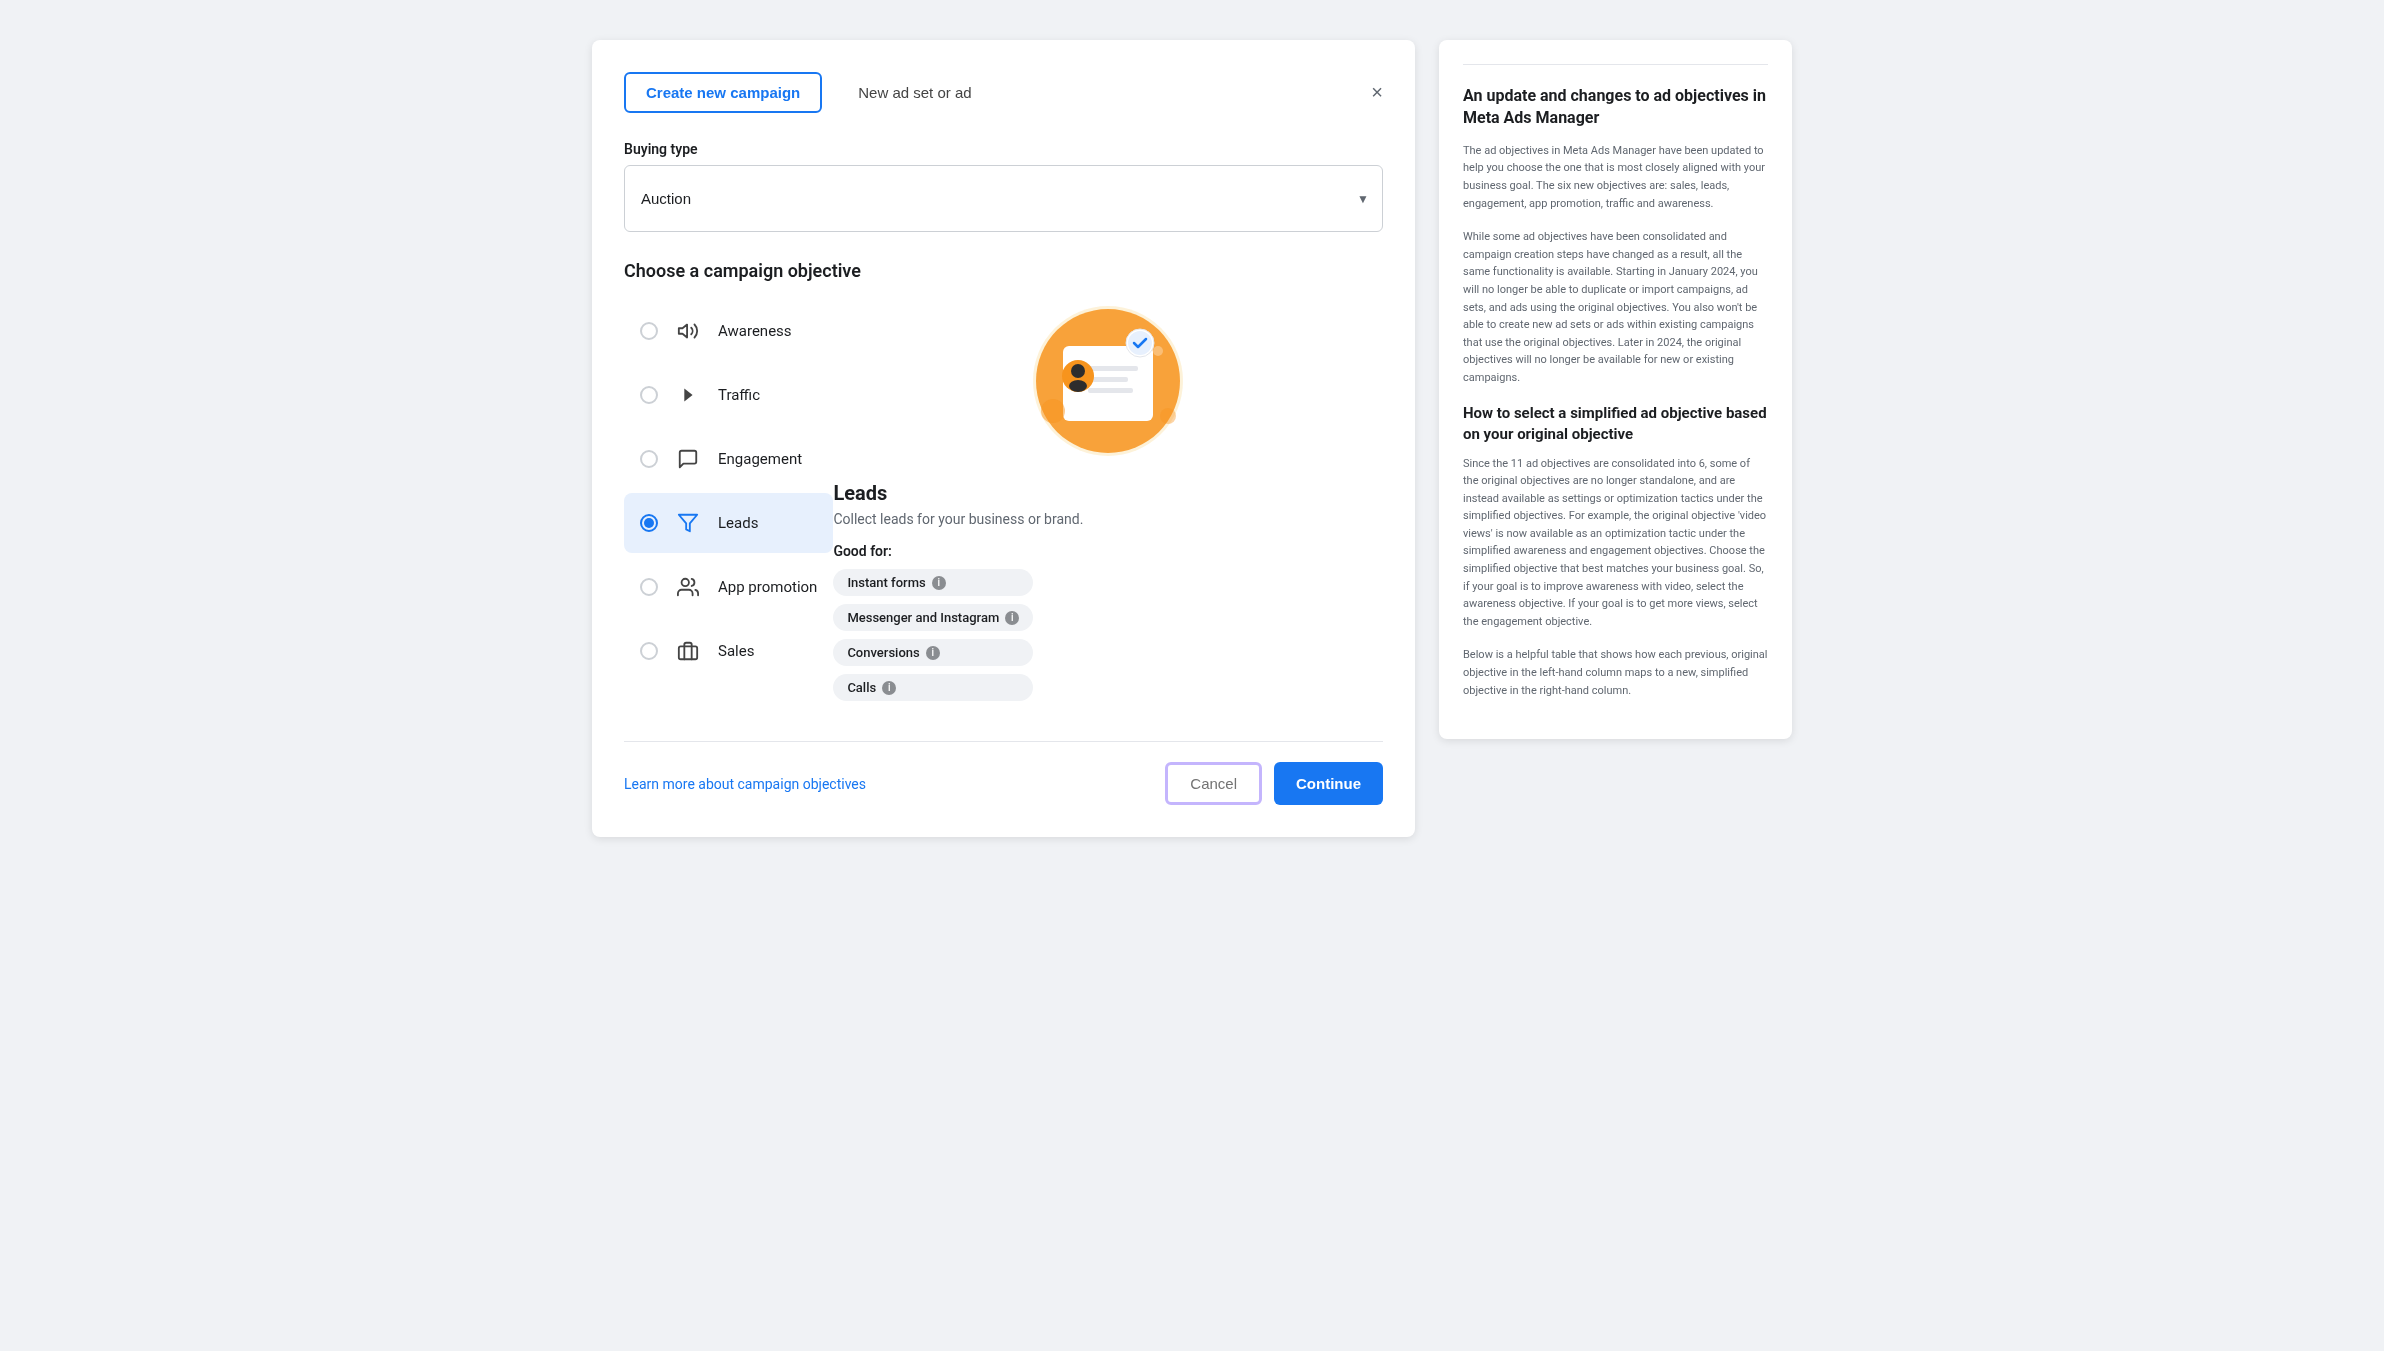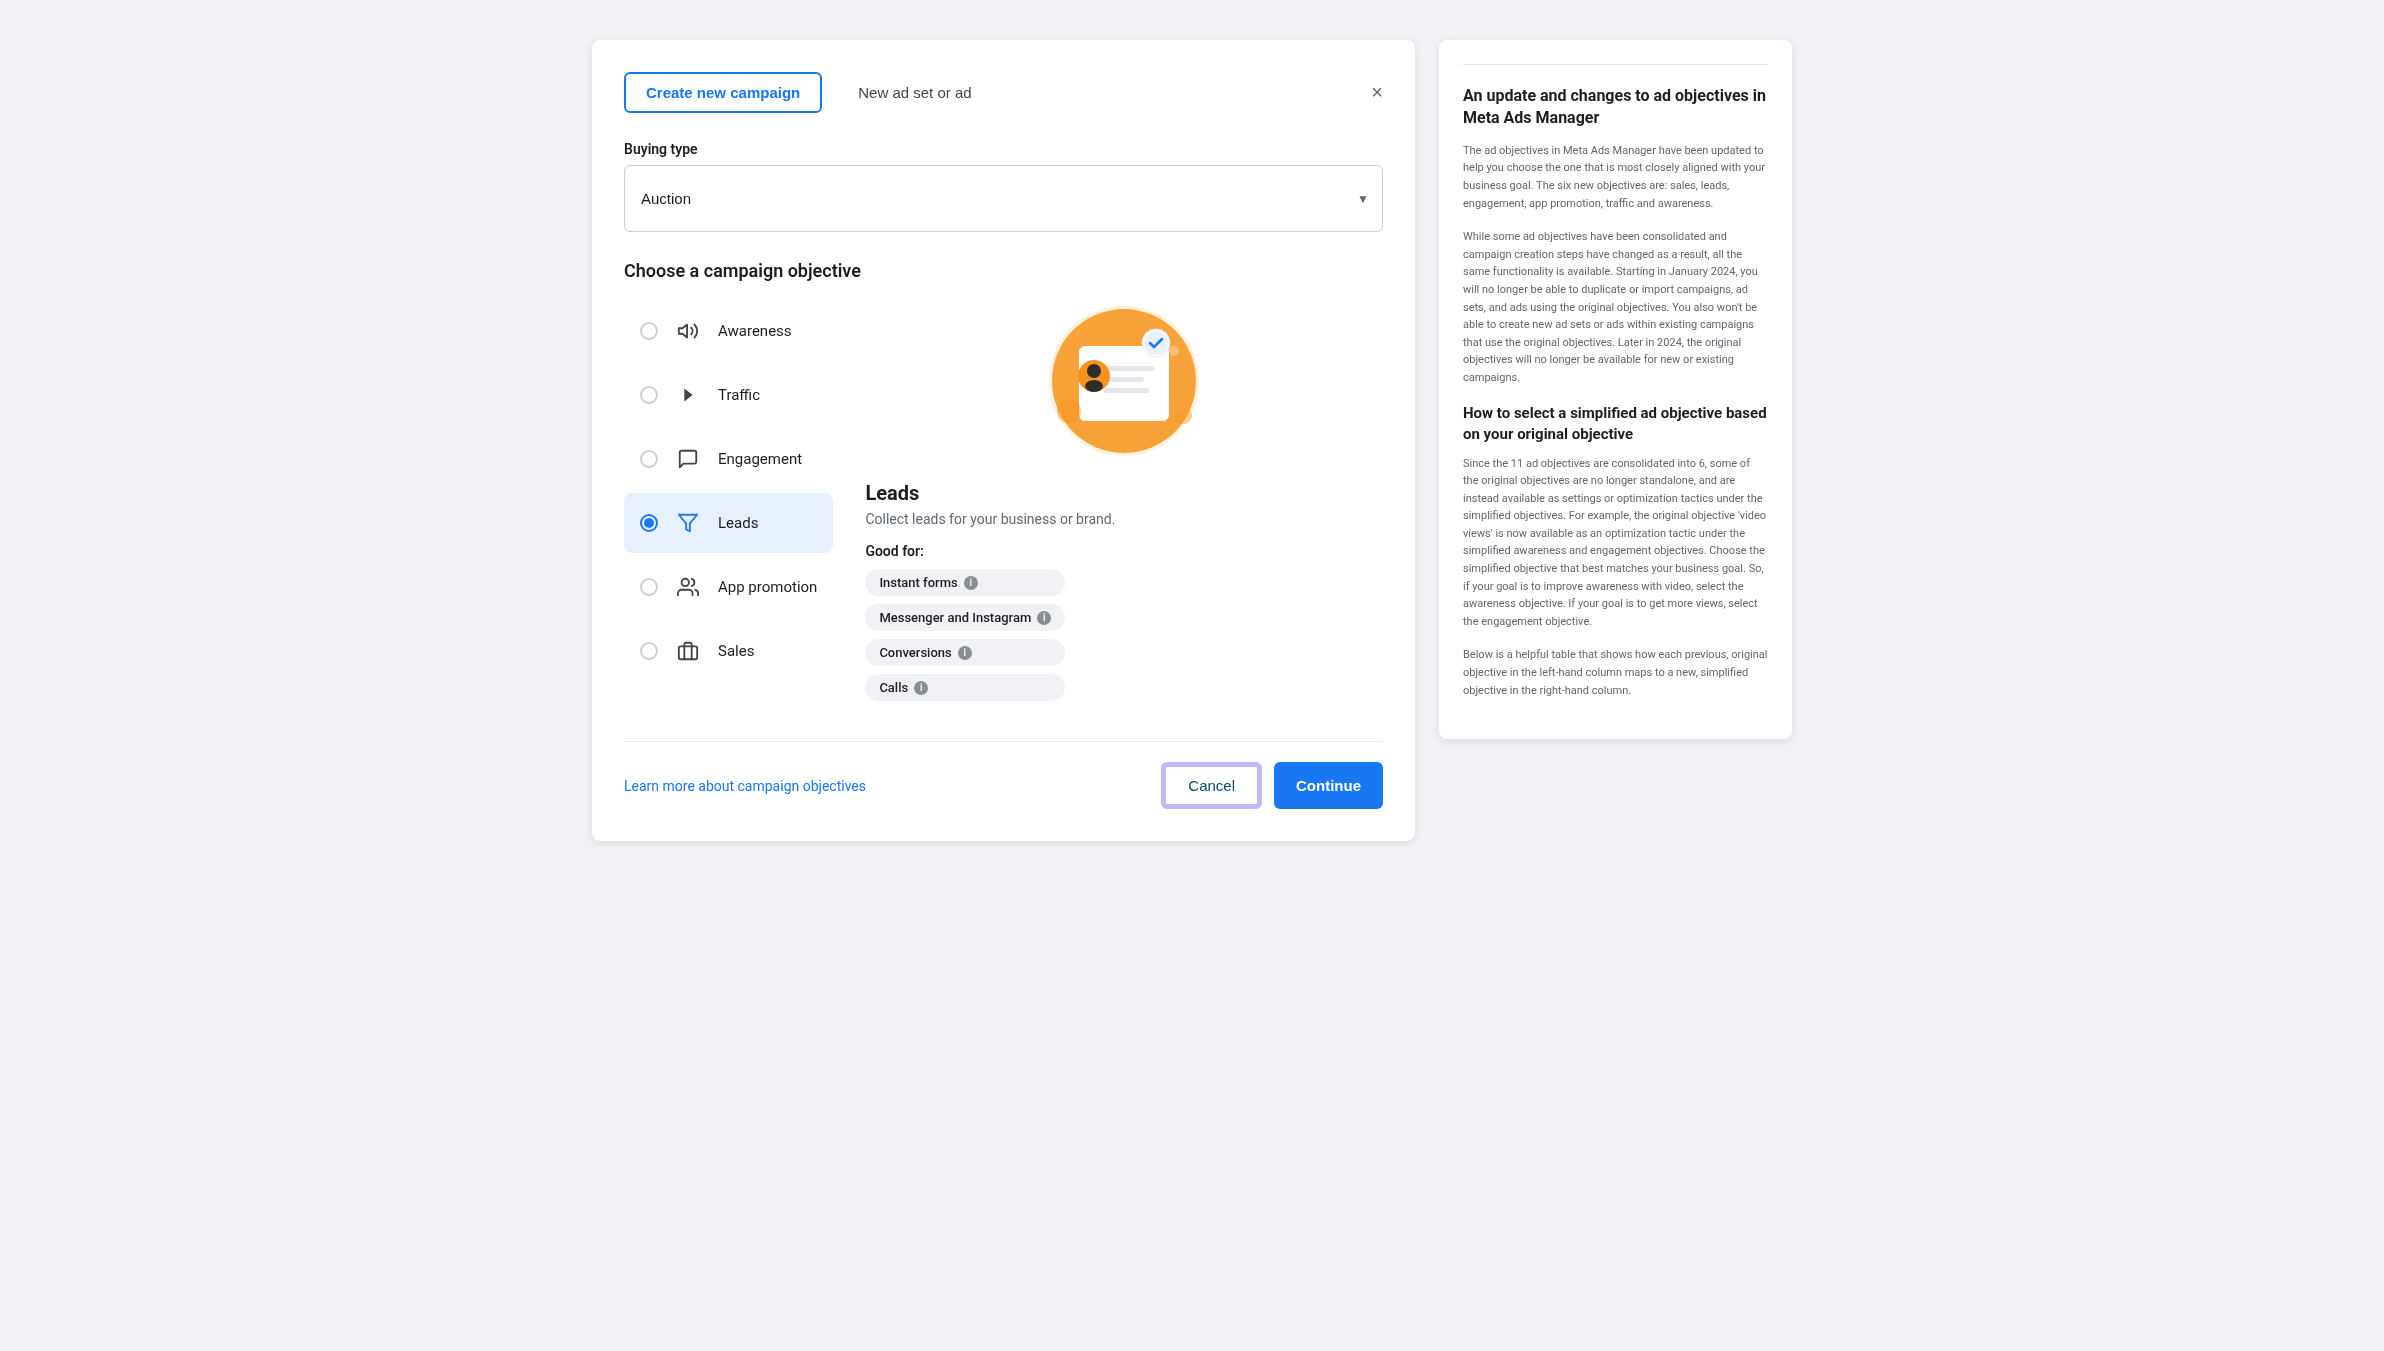--- a/index.html
+++ b/index.html
@@ -90,21 +90,20 @@
       font-size: 12px;
     }
     .section-title {
       font-size: 18px;
       font-weight: 600;
       color: #1c1e21;
       margin-bottom: 20px;
     }
     .content-area {
       display: flex;
-      gap: 32px;
     }
     .objectives-list {
       display: flex;
       flex-direction: column;
       gap: 4px;
       min-width: 200px;
     }
     .objective-item {
       display: flex;
       align-items: center;
@@ -228,24 +227,24 @@
       font-size: 14px;
       text-decoration: none;
       cursor: pointer;
     }
     .footer-buttons {
       display: flex;
       gap: 12px;
     }
     .btn-cancel {
       padding: 10px 22px;
-      border: 5px solid #c4b5fd;
+      border: 3px solid #c4b5fd;
       border-radius: 6px;
       background: #fff;
-      color: #0c4a6e;
+      color: #737373;
       font-size: 15px;
       cursor: pointer;
     }
     .btn-continue {
       padding: 10px 22px;
       border: none;
       border-radius: 6px;
       background: #1877f2;
       color: #fff;
       font-size: 15px;

